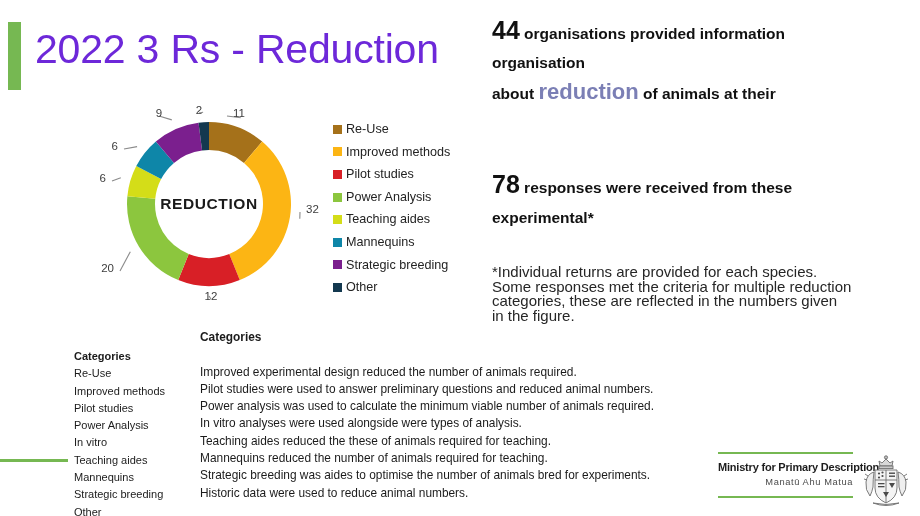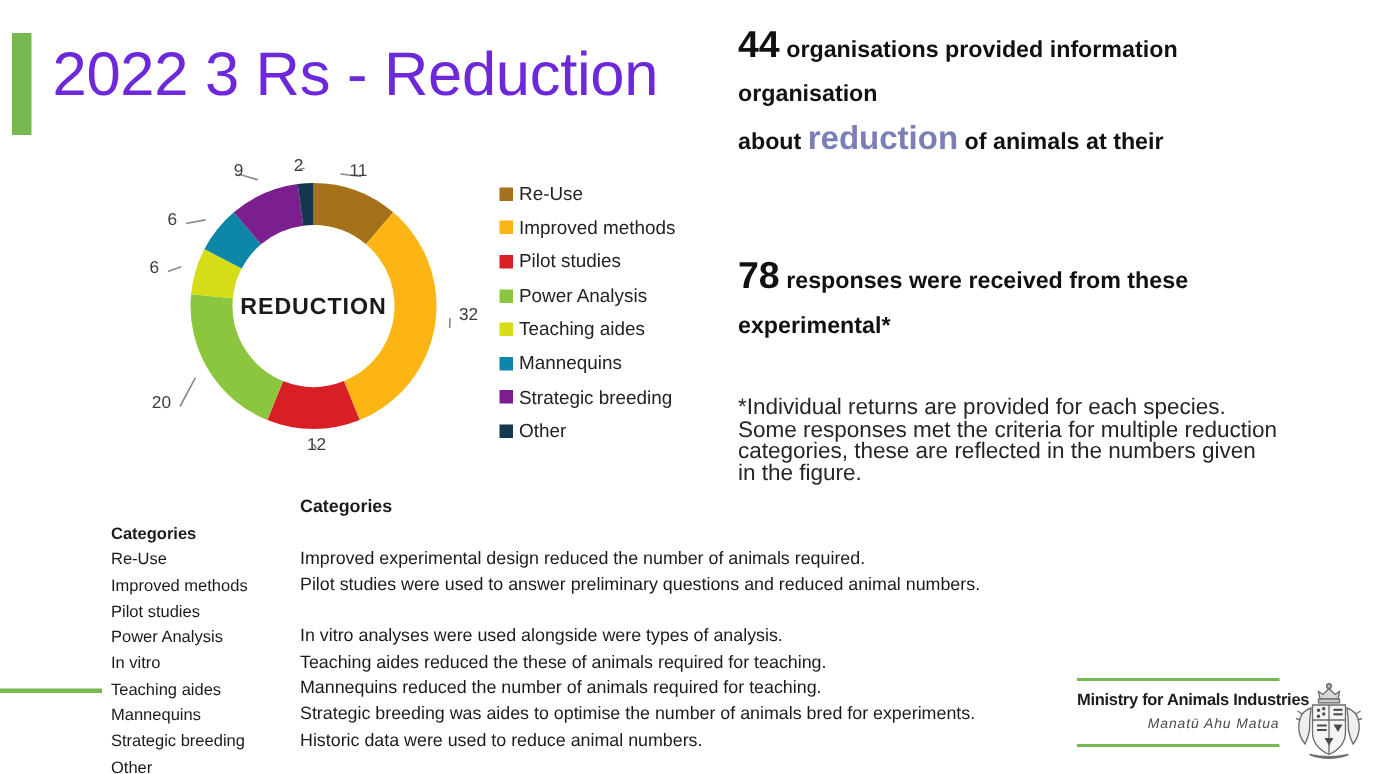--- a/index.html
+++ b/index.html
@@ -64,21 +64,21 @@
 
   
   .foot-rule{
     position:absolute;left:0px;top:459px;width:68px;height:2.5px;
     background:#76b852;
   }
   .logo{position:absolute;left:718px;top:452px;width:196px;height:60px;}
   .logo-rule-top{position:absolute;left:0;top:0;width:135px;height:2px;background:#76b852;}
   .logo-rule-bot{position:absolute;left:0;top:44px;width:135px;height:2px;background:#76b852;}
   .logo-t1{position:absolute;left:0;top:9px;font-size:11px;font-weight:bold;color:#1d1d1d;letter-spacing:-0.2px;white-space:nowrap;}
-  .logo-t2{position:absolute;left:0;top:25px;width:135px;text-align:right;font-size:9.3px;color:#4a4a4a;letter-spacing:0.6px;white-space:nowrap;font-style:italic;}
+  .logo-t2{position:absolute;left:0;top:25px;width:135px;text-align:right;font-size:9.3px;color:#4a4a4a;letter-spacing:0.6px;white-space:nowrap;}
   .crest{position:absolute;left:143px;top:2px;}
 </style>
 </head>
 <body>
 
 <div class="slide">
 
   <div class="accent-bar"></div>
   <div class="title">2022 3 Rs - Reduction</div>
 
@@ -178,20 +178,21 @@
         <div class="trow">
           <div class="tc tc-cat">Improved methods</div>
           <div class="tc tc-desc">Improved experimental design reduced the number of animals required.</div>
         </div>
         <div class="trow">
           <div class="tc tc-cat">Pilot studies</div>
           <div class="tc tc-desc">Pilot studies were used to answer preliminary questions and reduced animal numbers.</div>
         </div>
         <div class="trow">
           <div class="tc tc-cat">Power Analysis</div>
+          <div class="tc tc-desc">Power analysis was used to calculate the minimum viable number of animals required.</div>
         </div>
         <div class="trow">
           <div class="tc tc-cat">In vitro</div>
           <div class="tc tc-desc">In vitro analyses were used alongside were types of analysis.</div>
         </div>
         <div class="trow">
           <div class="tc tc-cat">Teaching aides</div>
           <div class="tc tc-desc">Teaching aides reduced the these of animals required for teaching.</div>
         </div>
         <div class="trow">
@@ -206,21 +207,21 @@
           <div class="tc tc-cat">Other</div>
           <div class="tc tc-desc">Historic data were used to reduce animal numbers.</div>
         </div>
       </div>
   </div>
 
   <div class="foot-rule"></div>
 
   <div class="logo">
     <div class="logo-rule-top"></div>
-    <div class="logo-t1">Ministry for Animals Industries</div>
+    <div class="logo-t1">Ministry for Primary Description</div>
     <div class="logo-t2">Manatū Ahu Matua</div>
     <div class="logo-rule-bot"></div>
     <svg class="crest" width="50" height="56" viewBox="0 0 50 56">
       <g fill="none" stroke="#6d6d6d" stroke-width="0.9">
 
         <path d="M25 5 L21 9 L18 7 L19 12 L31 12 L32 7 L29 9 Z" fill="#d8d8d8"></path>
         <circle cx="25" cy="3.4" r="1.6" fill="#bdbdbd"></circle>
         <rect x="18" y="12" width="14" height="2.6" fill="#c9c9c9"></rect>
 
         <path d="M14 16 L36 16 L36 34 Q36 44 25 49 Q14 44 14 34 Z" fill="#f4f4f4"></path>

